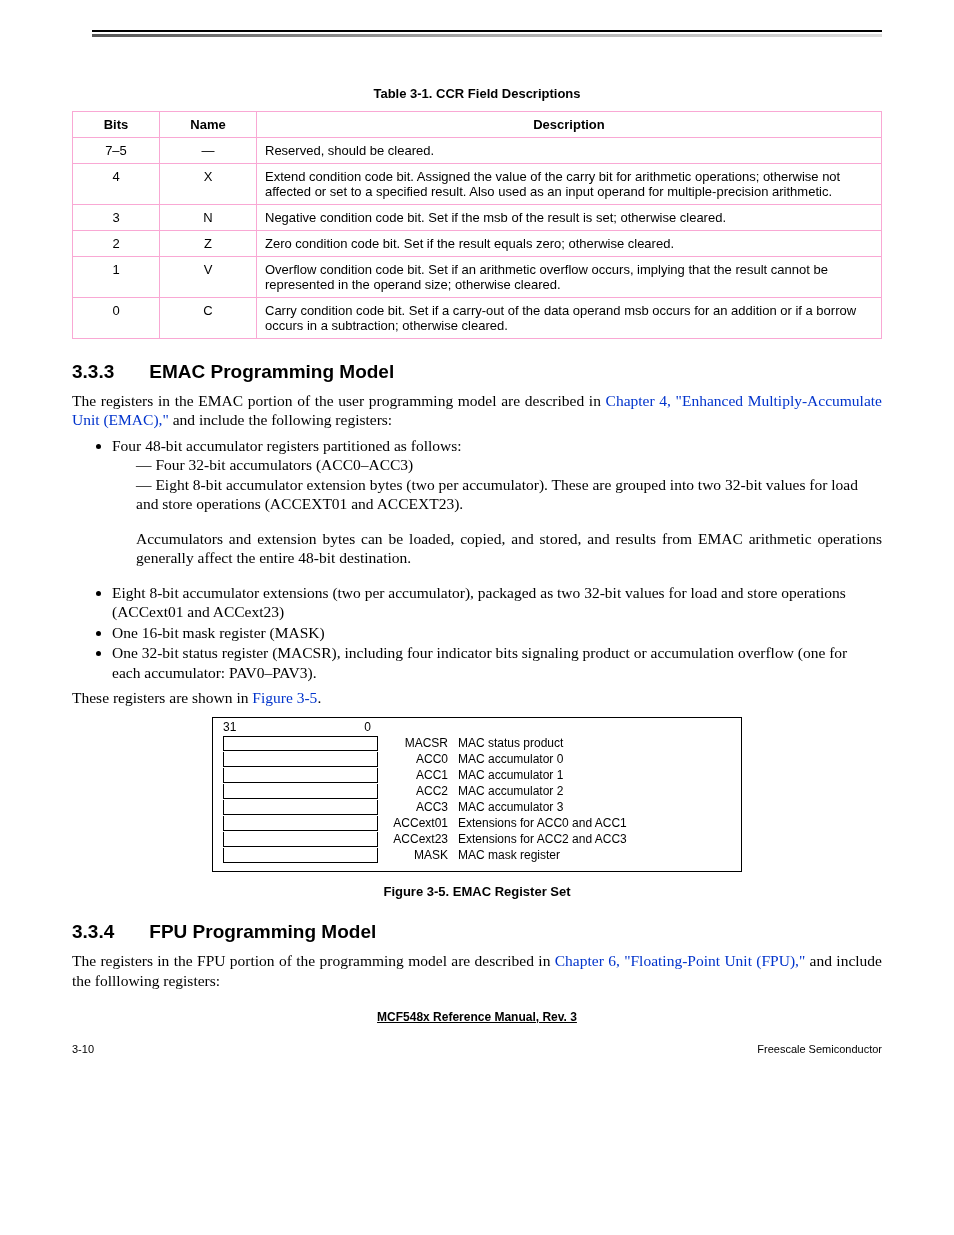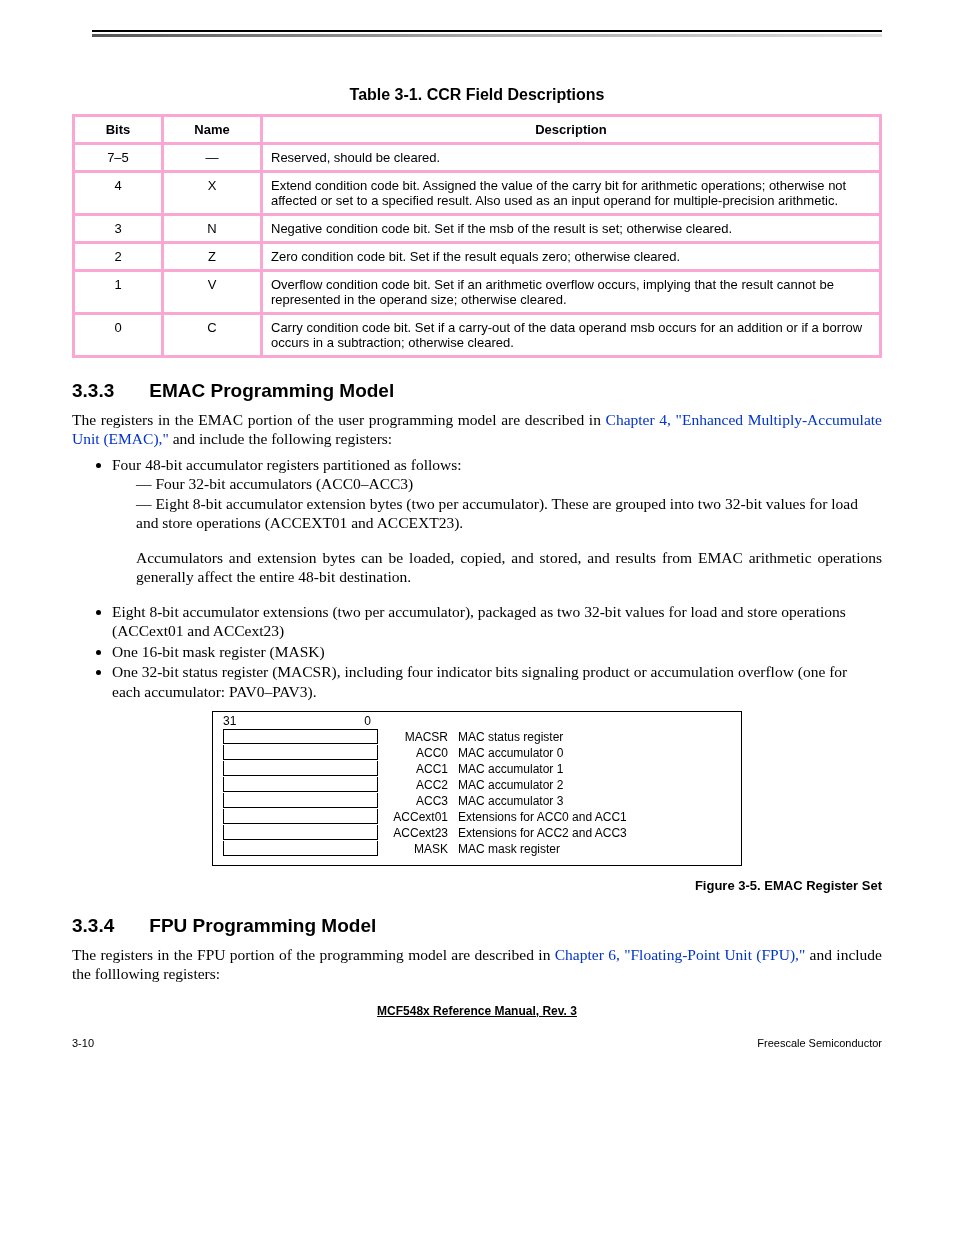--- a/index.html
+++ b/index.html
@@ -31,32 +31,32 @@
   .top-rule::after {
     content: "";
     position: absolute;
     left: 0; right: 0; top: 4px;
     height: 3px;
     background: linear-gradient(to right, #555 0%, #aaa 50%, #ddd 100%);
   }
   .table-caption {
     font-family: Arial, Helvetica, sans-serif;
     font-weight: bold;
-    font-size: 16px;
+    font-size: 13px;
     text-align: center;
     margin: 6px 0 10px 0;
   }
   table.field-table {
     border-collapse: collapse;
     width: 100%;
     font-family: Arial, Helvetica, sans-serif;
     font-size: 13px;
   }
   table.field-table th, table.field-table td {
-    border: 3px solid #f9a8d4;
+    border: 1px solid #f9a8d4;
     padding: 5px 8px;
     vertical-align: top;
   }
   table.field-table th {
     font-weight: bold;
     text-align: center;
   }
   table.field-table td.center { text-align: center; }
   h2.section {
     font-family: Liberation Sans, sans-serif;
@@ -131,21 +131,21 @@
   .reg-name {
     width: 70px;
     text-align: right;
     padding-right: 10px;
   }
   .reg-desc { flex: 1; }
   .fig-caption {
     font-family: Arial, Helvetica, sans-serif;
     font-weight: bold;
     font-size: 13px;
-    text-align: right;
+    text-align: center;
     margin: 12px 0 6px 0;
   }
   .footer-title {
     font-family: Arial, Helvetica, sans-serif;
     font-weight: bold;
     font-size: 12px;
     text-align: center;
     margin-top: 20px;
     text-decoration: underline;
   }
@@ -225,30 +225,33 @@
       </ul>
     </li>
   </ul>
   <p class="subtext">Accumulators and extension bytes can be loaded, copied, and stored, and results from EMAC arithmetic operations generally affect the entire 48-bit destination.</p>
   <ul class="bullets">
     <li>Eight 8-bit accumulator extensions (two per accumulator), packaged as two 32-bit values for load and store operations (ACCext01 and ACCext23)</li>
     <li>One 16-bit mask register (MASK)</li>
     <li>One 32-bit status register (MACSR), including four indicator bits signaling product or accumulation overflow (one for each accumulator: PAV0–PAV3).</li>
   </ul>
 
+  <p class="body">
+    <span>These registers are shown in </span><a class="xref">Figure 3-5</a><span>.</span>
+  </p>
 
   <div class="reg-figure">
     <div class="reg-header">
       <span class="c31">31</span>
       <span class="spacer">0</span>
     </div>
     <div class="reg-row">
       <div class="reg-box"></div>
       <div class="reg-name">MACSR</div>
-      <div class="reg-desc">MAC status register</div>
+      <div class="reg-desc">MAC status product</div>
     </div>
     <div class="reg-row">
       <div class="reg-box"></div>
       <div class="reg-name">ACC0</div>
       <div class="reg-desc">MAC accumulator 0</div>
     </div>
     <div class="reg-row">
       <div class="reg-box"></div>
       <div class="reg-name">ACC1</div>
       <div class="reg-desc">MAC accumulator 1</div>

